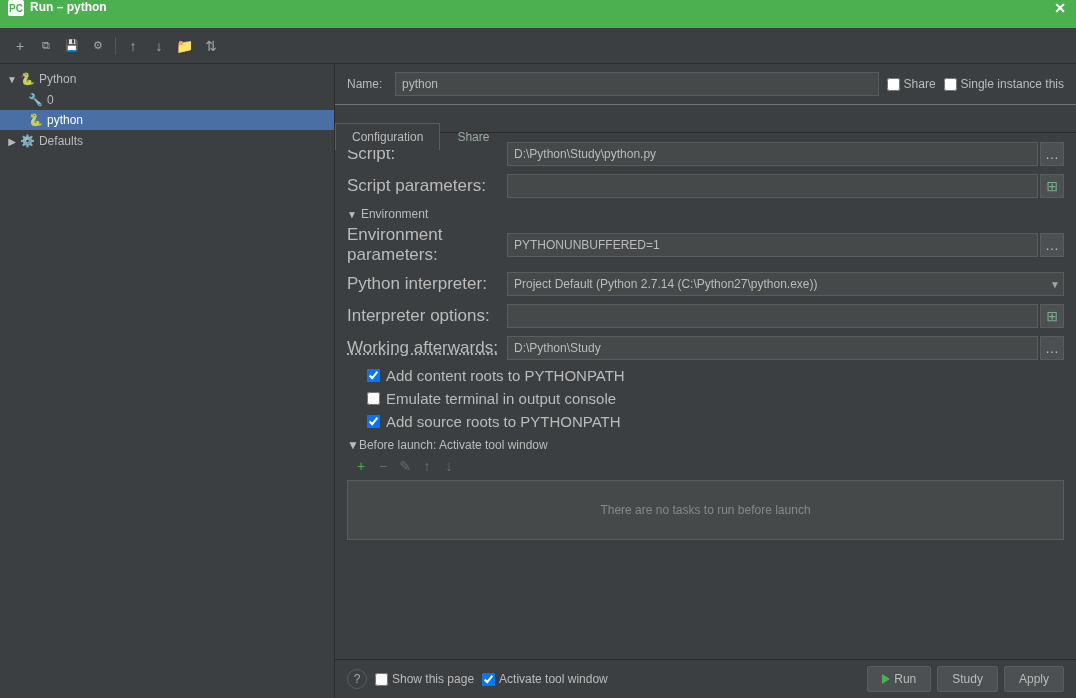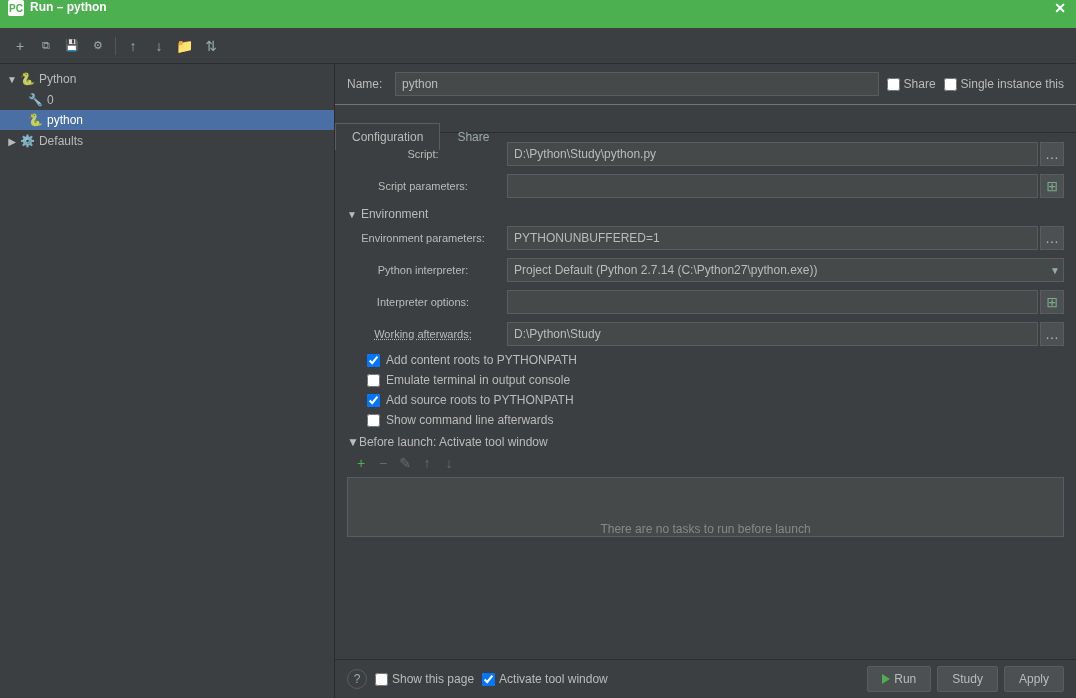--- a/index.html
+++ b/index.html
@@ -194,22 +194,22 @@
     .form-row {
       display: flex;
       align-items: center;
       margin-bottom: 6px;
       min-height: 26px;
     }
     .form-label {
       width: 160px;
       min-width: 160px;
       color: #bbbbbb;
-      font-size: 11px;
-      text-align: center;
+      font-size: 17px;
+      text-align: left;
       padding-right: 8px;
     }
     .form-label.underlined {
       text-decoration: underline;
       text-decoration-style: dotted;
     }
     .form-input {
       flex: 1;
       background: #45494a;
       border: 1px solid #5a5d5e;
@@ -291,21 +291,21 @@
       display: flex;
       align-items: center;
       margin-bottom: 6px;
       padding-left: 20px;
     }
     .checkbox-row input[type=checkbox] {
       margin-right: 6px;
       cursor: pointer;
     }
     .checkbox-row label {
-      font-size: 12px;
+      font-size: 15px;
       color: #bbbbbb;
       cursor: pointer;
     }
 
     
     .before-launch-header {
       display: flex;
       align-items: center;
       margin: 8px 0 4px 0;
       color: #bbbbbb;
@@ -329,21 +329,21 @@
       align-items: center;
       justify-content: center;
       font-size: 14px;
     }
     .before-launch-btn.muted { color: #6b6b6b; }
     .before-launch-area {
       background: #45494a;
       border: 1px solid #5a5d5e;
       min-height: 60px;
       display: flex;
-      align-items: flex-end;
+      align-items: center;
       justify-content: center;
       color: #888;
       font-size: 12px;
       margin-bottom: 20px;
     }
 
     
     .bottom-bar {
       display: flex;
       align-items: center;
@@ -550,24 +550,20 @@
         <label for="cb-content-roots">Add content roots to PYTHONPATH</label>
       </div>
       <div class="checkbox-row">
         <input type="checkbox" id="cb-emulate-terminal" style="">
         <label for="cb-emulate-terminal">Emulate terminal in output console</label>
       </div>
       <div class="checkbox-row">
         <input type="checkbox" id="cb-source-roots" checked="" style="">
         <label for="cb-source-roots">Add source roots to PYTHONPATH</label>
       </div>
-      <div class="checkbox-row">
-        <input type="checkbox" id="cb-show-cmdline" style="">
-        <label for="cb-show-cmdline">Show command line afterwards</label>
-      </div>
 
       <div class="before-launch-header">
         <span class="arrow">▼</span>
         <span>Before launch: Activate tool window</span>
       </div>
       <div class="before-launch-toolbar">
         <button class="before-launch-btn">+</button>
         <button class="before-launch-btn muted">−</button>
         <button class="before-launch-btn muted">✎</button>
         <button class="before-launch-btn muted">↑</button>

